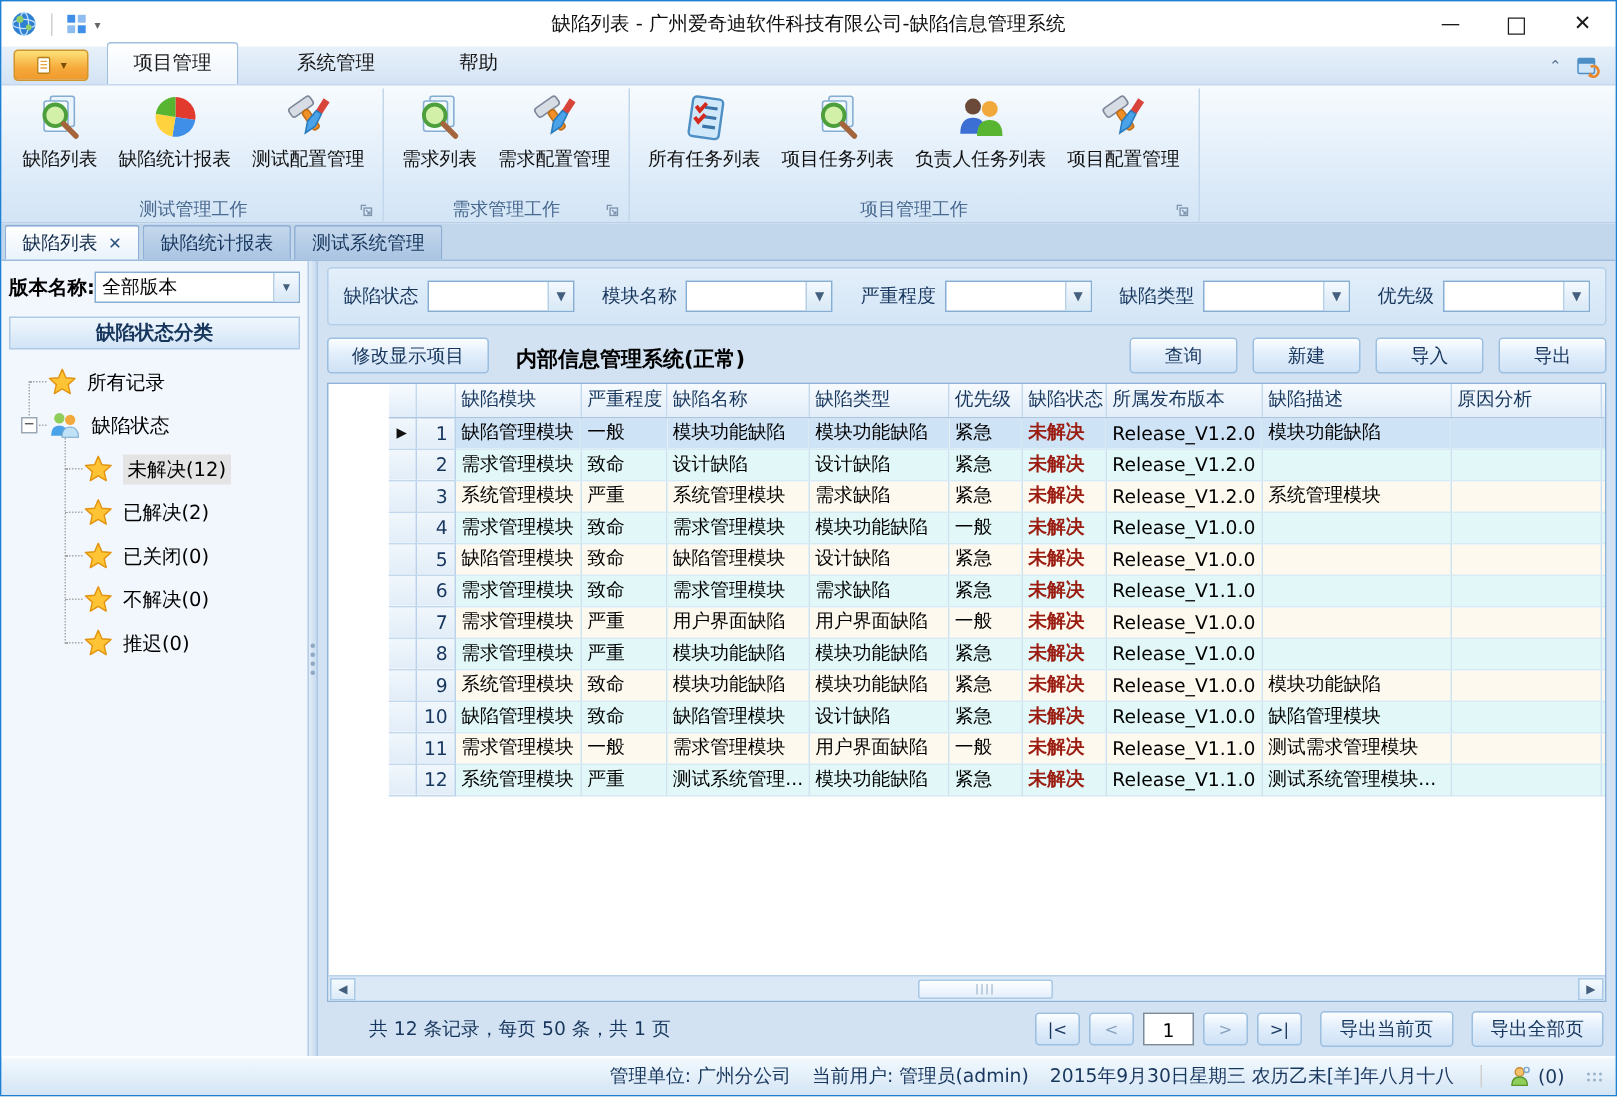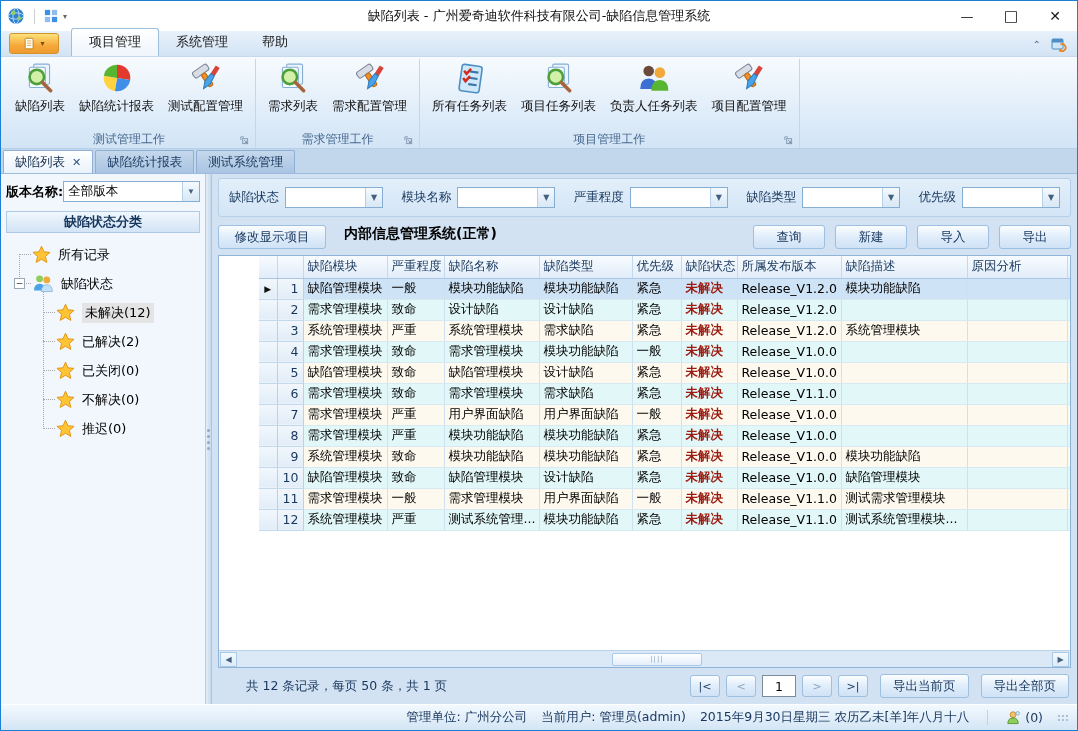--- a/index.html
+++ b/index.html
@@ -58,21 +58,21 @@
   .splitter{width:7px;background:linear-gradient(90deg,#e2edf8,#c6daee);border-left:1px solid #b6cde6;border-right:1px solid #aac6e2;display:flex;flex-direction:column;align-items:center;justify-content:center;gap:3px;flex:0 0 auto;}
   .splitter i{width:3px;height:3px;border-radius:50%;background:#8fa9c4;}
   
   .maincol{flex:1;display:flex;flex-direction:column;min-width:0;padding:4px 6px 0 6px;}
   .filterbox{background:linear-gradient(#e3effa,#d3e5f6);border:1px solid #b7d0ea;border-radius:3px;padding:8px 10px;display:flex;flex-direction:column;gap:8px;flex:0 0 auto;}
   .frow{display:flex;justify-content:space-between;}
   .ffield{display:flex;align-items:center;gap:6px;}
   .flabel{font-size:12.5px;color:#17365d;white-space:nowrap;}
   .fselect{width:98px;}
   .finput{width:120px;height:21px;background:#fff;border:1px solid #9ec1e2;font-size:12.5px;padding:0 3px;font-family:inherit;}
-  .actionrow{display:flex;align-items:flex-start;margin:8px 0 6px;flex:0 0 auto;}
+  .actionrow{display:flex;align-items:flex-end;margin:8px 0 6px;flex:0 0 auto;}
   .btn{height:24px;padding:0 12px;background:linear-gradient(#fcfeff,#e2eefb 45%,#cfe2f6);border:1px solid #9dbfe0;border-radius:3px;font-size:12.5px;color:#17365d;display:flex;align-items:center;justify-content:center;white-space:nowrap;}
   .modify-btn{min-width:108px;}
   .sys-label{font-size:14px;font-weight:bold;color:#000;margin-left:18px;}
   .spacer{flex:1;}
   .action-btn{min-width:72px;margin-left:10px;}
   
   .tablewrap{flex:1;background:#fff;border:1px solid #8fb4d8;overflow:hidden;display:flex;flex-direction:column;min-height:0;}
   .gridscroll{flex:1;overflow:hidden;margin-left:40px;}
   table{border-collapse:collapse;table-layout:fixed;width:868px;}
   th{height:22px;background:linear-gradient(#f7fbfe,#e1edf9);border-right:1px solid #c3d9ee;border-bottom:1px solid #aac6e2;font-size:12.5px;font-weight:normal;color:#17365d;text-align:left;padding:0 4px;white-space:nowrap;overflow:hidden;}
@@ -141,21 +141,21 @@
   <div class="tabrow">
     <div class="app-btn">
       <svg viewBox="0 0 16 16" width="14" height="14">
           <rect x="2.5" y="1.5" width="9" height="12" rx="1" fill="#fff" stroke="#b87f14"></rect>
           <line x1="4.5" y1="4.5" x2="9.5" y2="4.5" stroke="#e8a43c"></line>
           <line x1="4.5" y1="7" x2="9.5" y2="7" stroke="#e8a43c"></line>
           <line x1="4.5" y1="9.5" x2="9.5" y2="9.5" stroke="#e8a43c"></line>
         </svg>
       <span class="app-caret">▾</span>
     </div>
-    <div id="ribbon-tabs" style="display:flex;align-items:flex-end;">
+    <div id="ribbon-tabs" style="display:flex;align-items:flex-end;gap:22px;">
         <span class="rtab active">项目管理</span>
         <span class="rtab">系统管理</span>
         <span class="rtab">帮助</span>
       </div>
     <div class="tabrow-right">
       <span class="chev">⌃</span>
       <span>
         <svg viewBox="0 0 16 16" width="16" height="16">
             <rect x="1" y="3" width="11" height="10" rx="1" fill="#cfe6fa" stroke="#4d8fc4"></rect>
             <rect x="1" y="3" width="11" height="3.5" fill="#4d8fc4"></rect>

